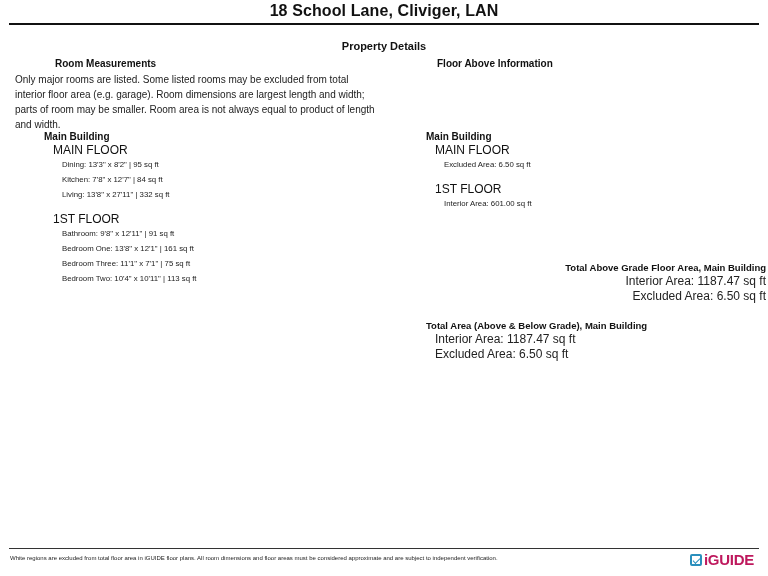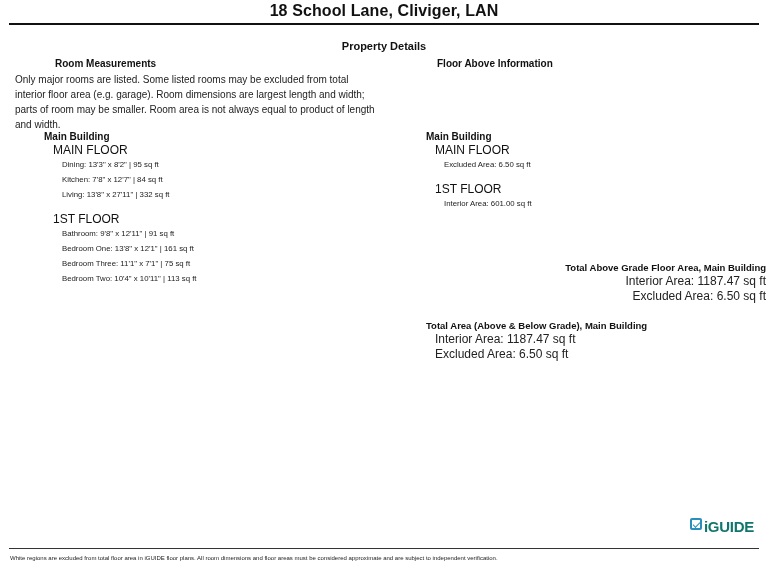--- a/index.html
+++ b/index.html
@@ -30,22 +30,22 @@
     .item { font-size: 7.8px; line-height: 15px; padding-left: 18px; color: #222; }
     .total-title { font-size: 9.5px; font-weight: bold; line-height: 13px; }
     .total-item { font-size: 12px; line-height: 15px; padding-left: 9px; color: #222; }
     .rule-bottom {
       position: absolute; left: 9px; top: 548px; width: 750px; height: 1px; background: #333;
     }
     .footer-note {
       position: absolute; left: 10px; top: 555px; font-size: 6px; color: #222;
     }
     .logo {
-      position: absolute; left: 690px; top: 518px; display: flex; align-items: flex-start;
-      color: #0f766e; font-size: 15px; font-weight: bold; letter-spacing: -0.3px;
+      position: absolute; left: 690px; top: 551px; display: flex; align-items: center;
+      color: #be185d; font-size: 15px; font-weight: bold; letter-spacing: -0.3px;
     }
     .logo-mark {
       width: 12px; height: 12px; border: 2px solid #2a8fbd; border-radius: 2px;
       position: relative; margin-right: 2px;
     }
     .logo-mark::after {
       content: ""; position: absolute; left: 1px; top: 2px; width: 6px; height: 3px;
       border-left: 1.5px solid #2a8fbd; border-bottom: 1.5px solid #2a8fbd;
       transform: rotate(-45deg);
     }

